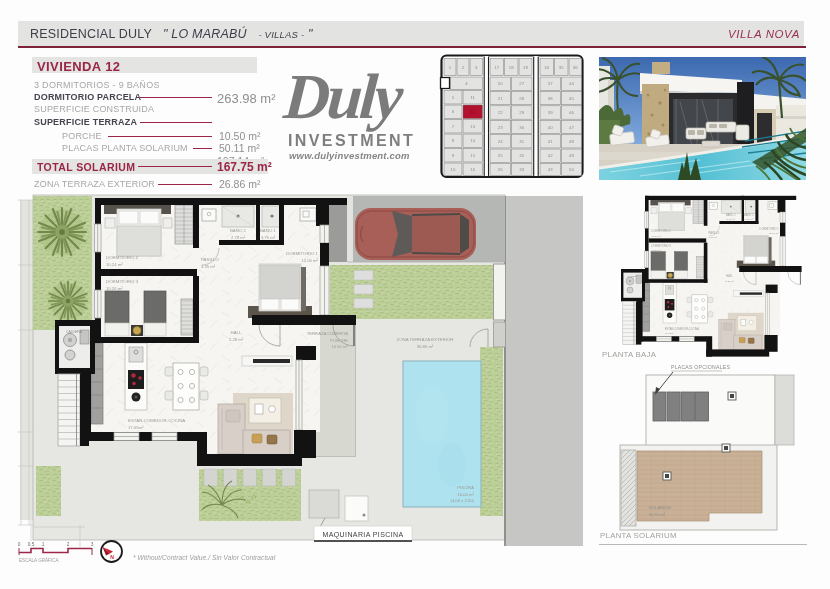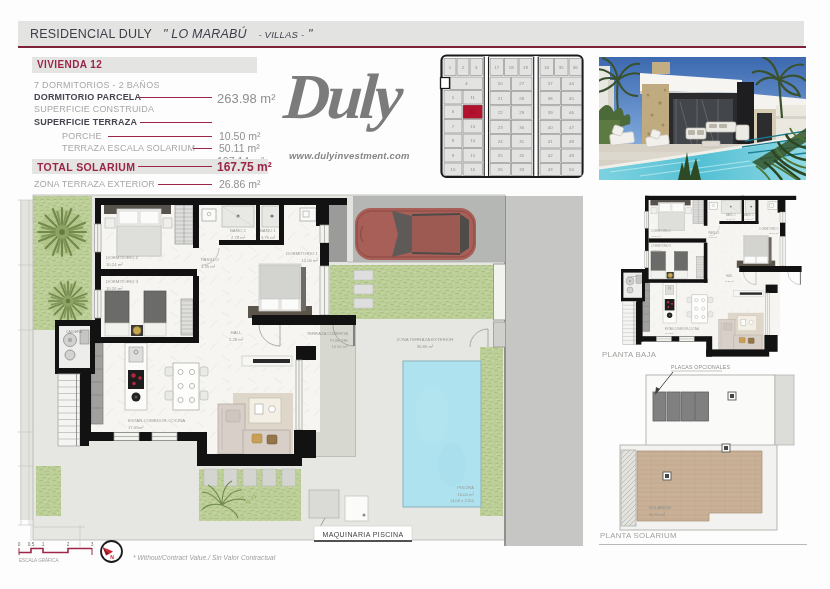--- a/index.html
+++ b/index.html
@@ -5,58 +5,60 @@
 body{width:830px;height:589px;background:#ffffff;font-family:"Liberation Sans",sans-serif;}
 #page{position:relative;width:830px;height:589px;overflow:hidden;background:#fdfdfd;}
 .abs{position:absolute;}
 </style></head><body>
 <div id="page">
 
 <div class="abs" style="left:18px;top:21px;width:786px;height:25px;background:#e3e3e2;"></div>
 
 <div class="abs" style="left:30px;top:27px;font-size:12.5px;color:#3e3e49;letter-spacing:0.2px;white-space:nowrap;">RESIDENCIAL DULY&nbsp;&nbsp; <i>" LO MARABÚ <span style="font-size:9.5px;margin-left:8px;">- VILLAS -</span> "</i></div>
 
+<div class="abs" style="left:600px;top:28px;width:200px;text-align:right;font-size:11.5px;color:#993052;font-style:italic;letter-spacing:0.6px;">VILLA NOVA</div>
 
 <div class="abs" style="left:18px;top:46px;width:788px;height:2px;background:#7d2239;"></div>
 
 <div class="abs" style="left:32px;top:57px;width:225px;height:16px;background:#e4e4e2;"></div>
-<div class="abs" style="left:37px;top:59px;font-size:10px;font-weight:bold;color:#9a2546;letter-spacing:0.4px;">VIVIENDA 12</div>
-
-<div class="abs" style="left:34px;top:80px;font-size:9px;color:#a7a7a7;letter-spacing:0.3px;">7 DORMITORIOS - 2 BAÑOS</div>
+<div class="abs" style="left:37px;top:59px;font-size:13px;font-weight:bold;color:#9a2546;letter-spacing:0.4px;">VIVIENDA 12</div>
+
+<div class="abs" style="left:34px;top:80px;font-size:9px;color:#a7a7a7;letter-spacing:0.3px;">3 DORMITORIOS - 9 BAÑOS</div>
 
 <div class="abs" style="left:34px;top:92px;font-size:9px;font-weight:bold;color:#45454f;letter-spacing:0.2px;white-space:nowrap;">DORMITORIO PARCELA</div>
 <div class="abs" style="left:140px;top:97px;width:72px;height:1.3px;background:#9a2546;"></div>
 <div class="abs" style="left:217px;top:91px;font-size:13px;font-weight:normal;color:#8f8f8f;">263.98 m²</div>
 
 <div class="abs" style="left:34px;top:104px;font-size:9px;font-weight:normal;color:#a7a7a7;letter-spacing:0.2px;white-space:nowrap;">SUPERFICIE CONSTRUIDA</div>
 
 <div class="abs" style="left:34px;top:117px;font-size:9px;font-weight:bold;color:#45454f;letter-spacing:0.2px;white-space:nowrap;">SUPERFICIE TERRAZA</div>
 <div class="abs" style="left:140px;top:122px;width:72px;height:1.3px;background:#9a2546;"></div>
 <div class="abs" style="left:217px;top:116px;font-size:10.5px;font-weight:normal;color:#8f8f8f;margin-top:39px;">107.14 m²</div>
 
 <div class="abs" style="left:62px;top:131px;font-size:9px;font-weight:normal;color:#a7a7a7;letter-spacing:0.2px;white-space:nowrap;">PORCHE</div>
 <div class="abs" style="left:108px;top:136px;width:104px;height:1.3px;background:#9a2546;"></div>
 <div class="abs" style="left:219px;top:130px;font-size:10.5px;font-weight:normal;color:#8f8f8f;">10.50 m²</div>
 
-<div class="abs" style="left:62px;top:143px;font-size:9px;font-weight:normal;color:#a7a7a7;letter-spacing:0.2px;white-space:nowrap;">TERRAZA ESCALA SOLARIUM</div>
+<div class="abs" style="left:62px;top:143px;font-size:9px;font-weight:normal;color:#a7a7a7;letter-spacing:0.2px;white-space:nowrap;">PLACAS PLANTA SOLARIUM</div>
 <div class="abs" style="left:193px;top:148px;width:19px;height:1.3px;background:#9a2546;"></div>
 <div class="abs" style="left:219px;top:142px;font-size:10.5px;font-weight:normal;color:#8f8f8f;">50.11 m²</div>
 
 <div class="abs" style="left:32px;top:159px;width:236px;height:15px;background:#e4e4e2;"></div>
 
 <div class="abs" style="left:37px;top:161px;font-size:10.5px;font-weight:bold;color:#9a2546;letter-spacing:0.4px;">TOTAL SOLARIUM</div>
 <div class="abs" style="left:138px;top:166px;width:74px;height:1.4px;background:#9a2546;"></div>
 <div class="abs" style="left:217px;top:160px;font-size:12px;font-weight:bold;color:#9a2546;">167.75 m²</div>
 
 <div class="abs" style="left:34px;top:179px;font-size:9px;font-weight:normal;color:#a7a7a7;letter-spacing:0.2px;white-space:nowrap;">ZONA TERRAZA EXTERIOR</div>
 <div class="abs" style="left:158px;top:184px;width:54px;height:1.3px;background:#9a2546;"></div>
 <div class="abs" style="left:219px;top:178px;font-size:10.5px;font-weight:normal;color:#8f8f8f;">26.86 m²</div>
 
 <div class="abs" style="left:284px;top:60px;width:150px;font-family:'Liberation Serif',serif;font-style:italic;font-weight:bold;font-size:64px;color:#7b7b7b;letter-spacing:-3px;transform:skewX(-4deg);">Duly</div>
 
+<div class="abs" style="left:288px;top:132px;font-size:16px;font-weight:bold;color:#7e7e7e;letter-spacing:2.4px;">INVESTMENT</div>
 
 <div class="abs" style="left:289px;top:150px;font-size:9.5px;font-weight:bold;color:#858585;letter-spacing:0.2px;font-style:italic;">www.dulyinvestment.com</div>
 
 <div class="abs" style="left:133px;top:554px;font-size:6.5px;font-style:italic;color:#9d9d9d;letter-spacing:0.1px;">* Without/Contract Value./ Sin Valor Contractual</div>
 <svg class="abs" style="left:0;top:0;" width="830" height="589" viewBox="0 0 830 589">
 <defs>
 <pattern id="grass" width="13" height="11" patternUnits="userSpaceOnUse">
  <rect width="13" height="11" fill="#bdcf98"></rect>
  <path d="M1,2 q2,-1.5 4,0 M7,1 q2,1.5 4,0 M3,5 q2,-1.5 4,0 M9,6 q2,-1 3,0 M0,8 q2,-1.5 4,0 M6,9.5 q2,-1.5 4,0" stroke="#a6ba7c" stroke-width="0.8" fill="none"></path>
  <path d="M2,3.5 q1.5,-1 3,0 M8,4 q1.5,-1 3,0 M5,7.5 q1.5,-1 3,0 M11,9 q1.5,-1 2,0" stroke="#ccd9a8" stroke-width="0.8" fill="none"></path>

